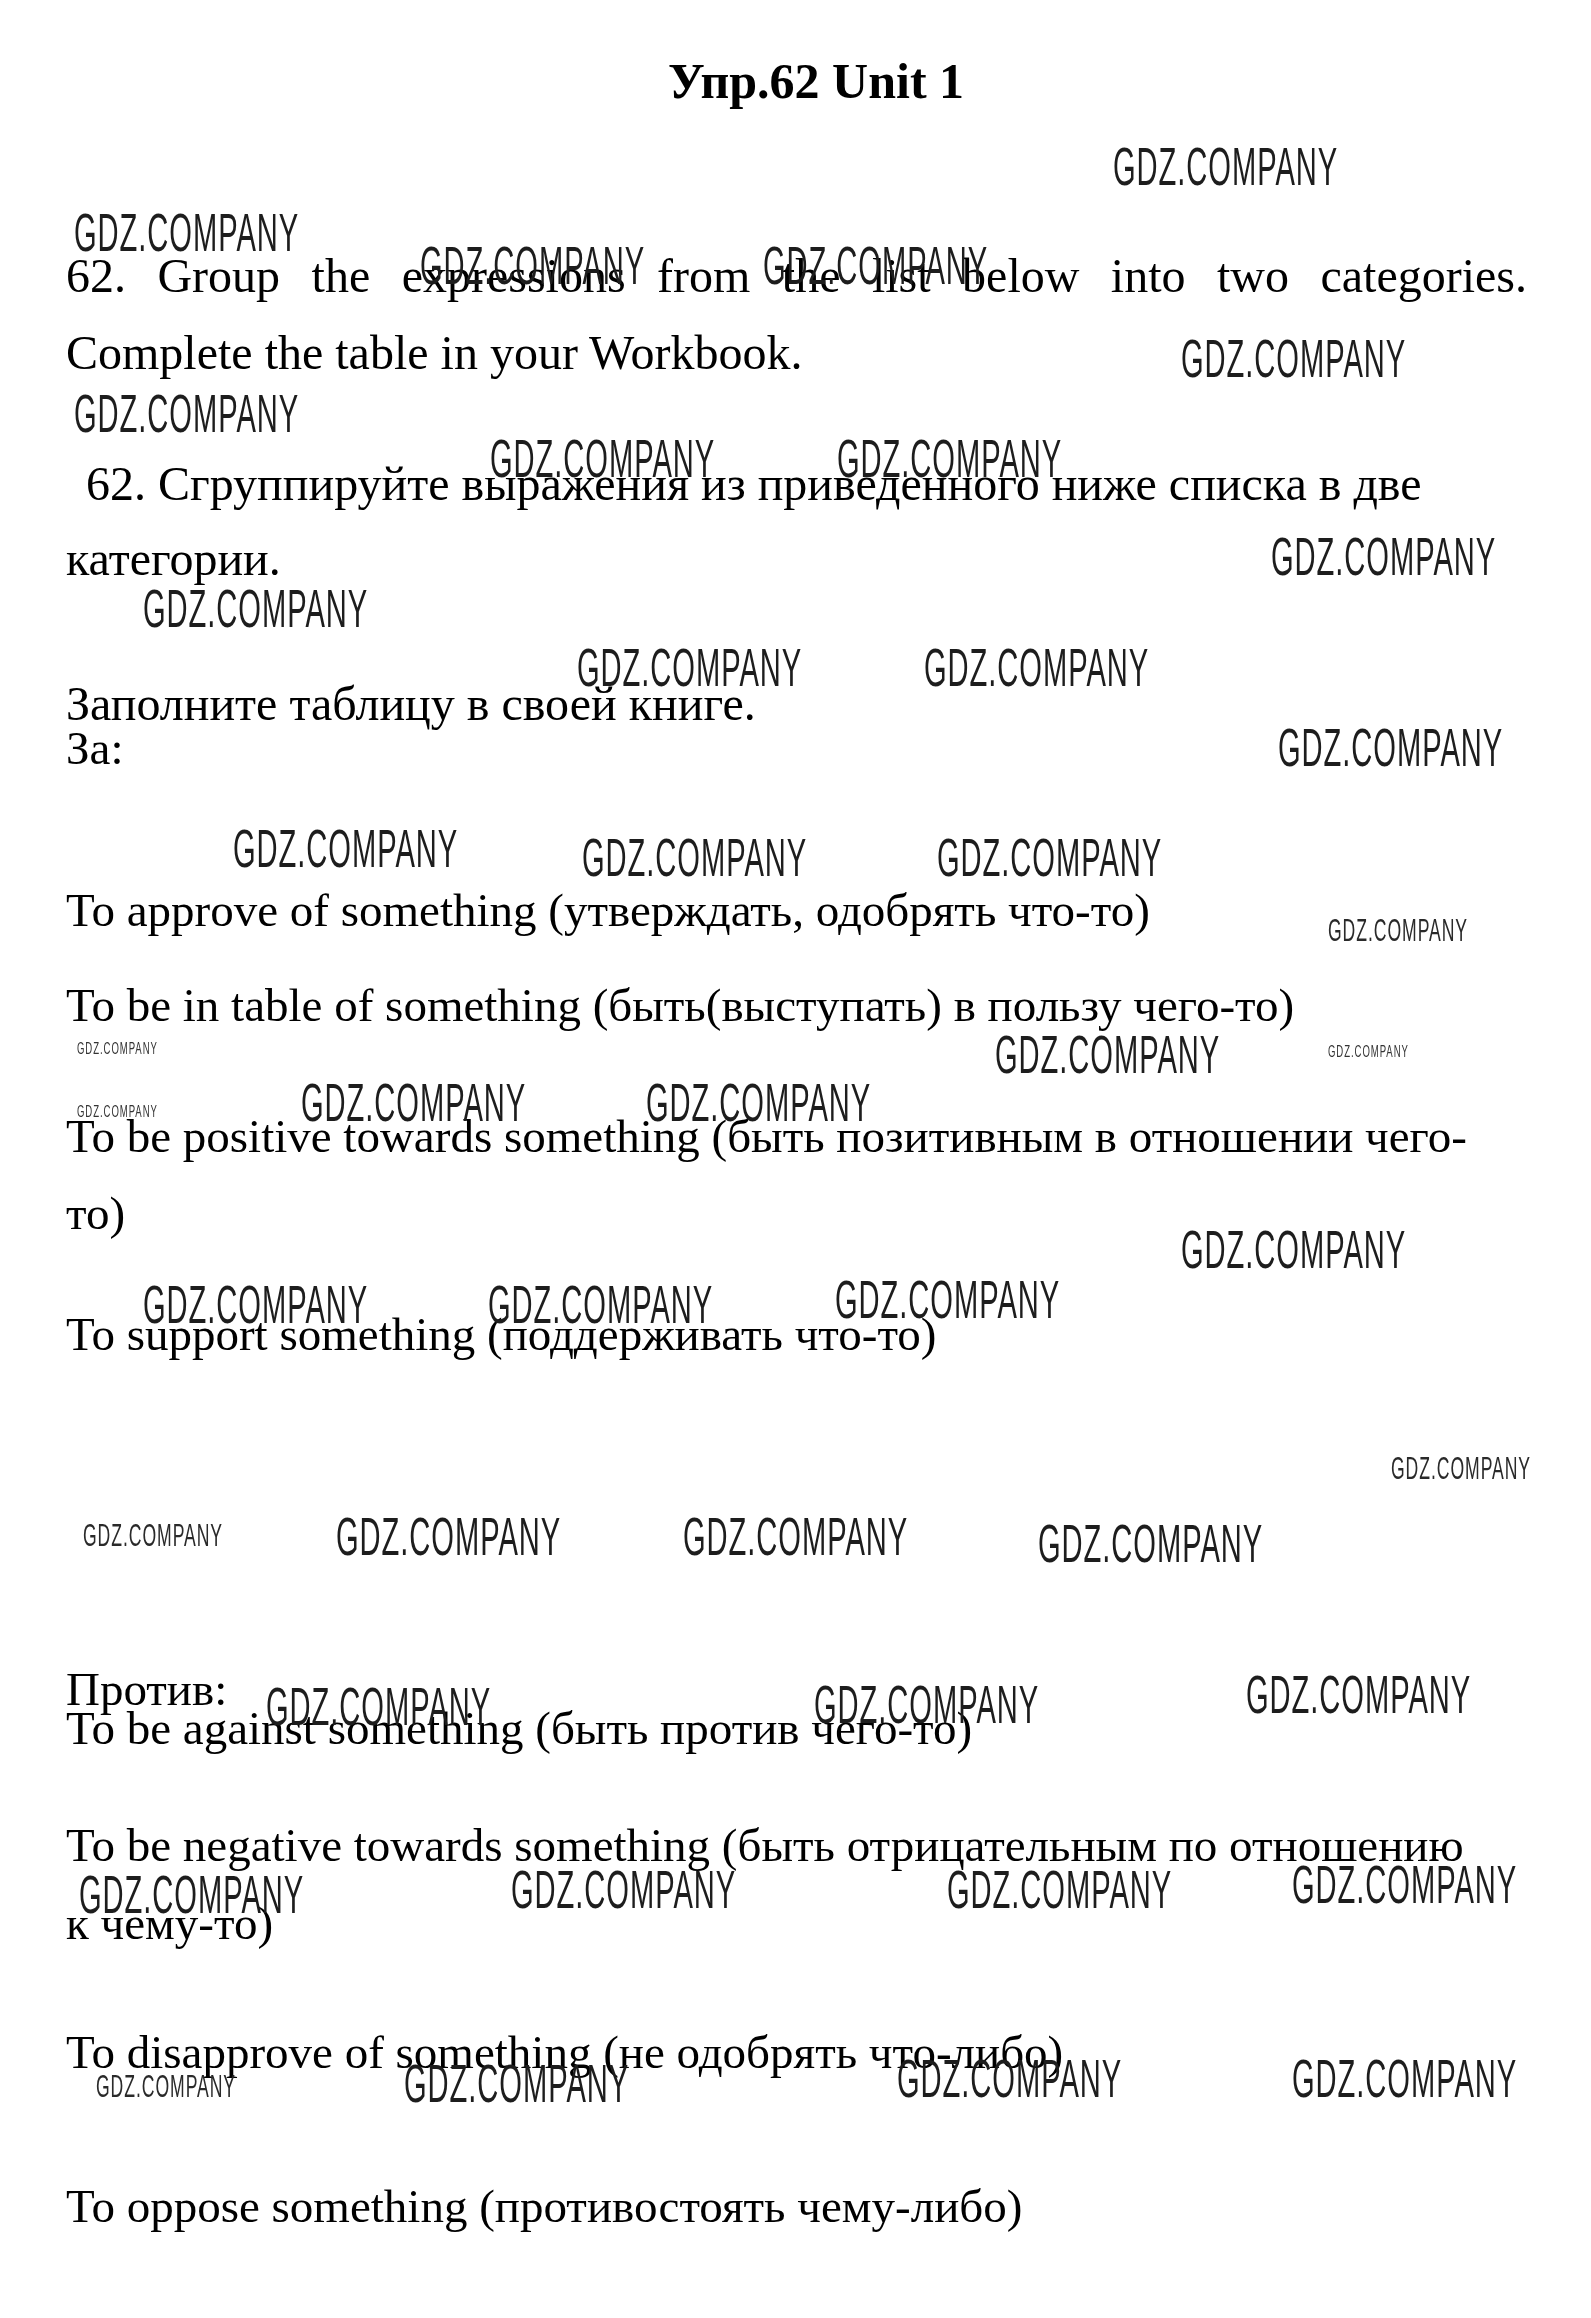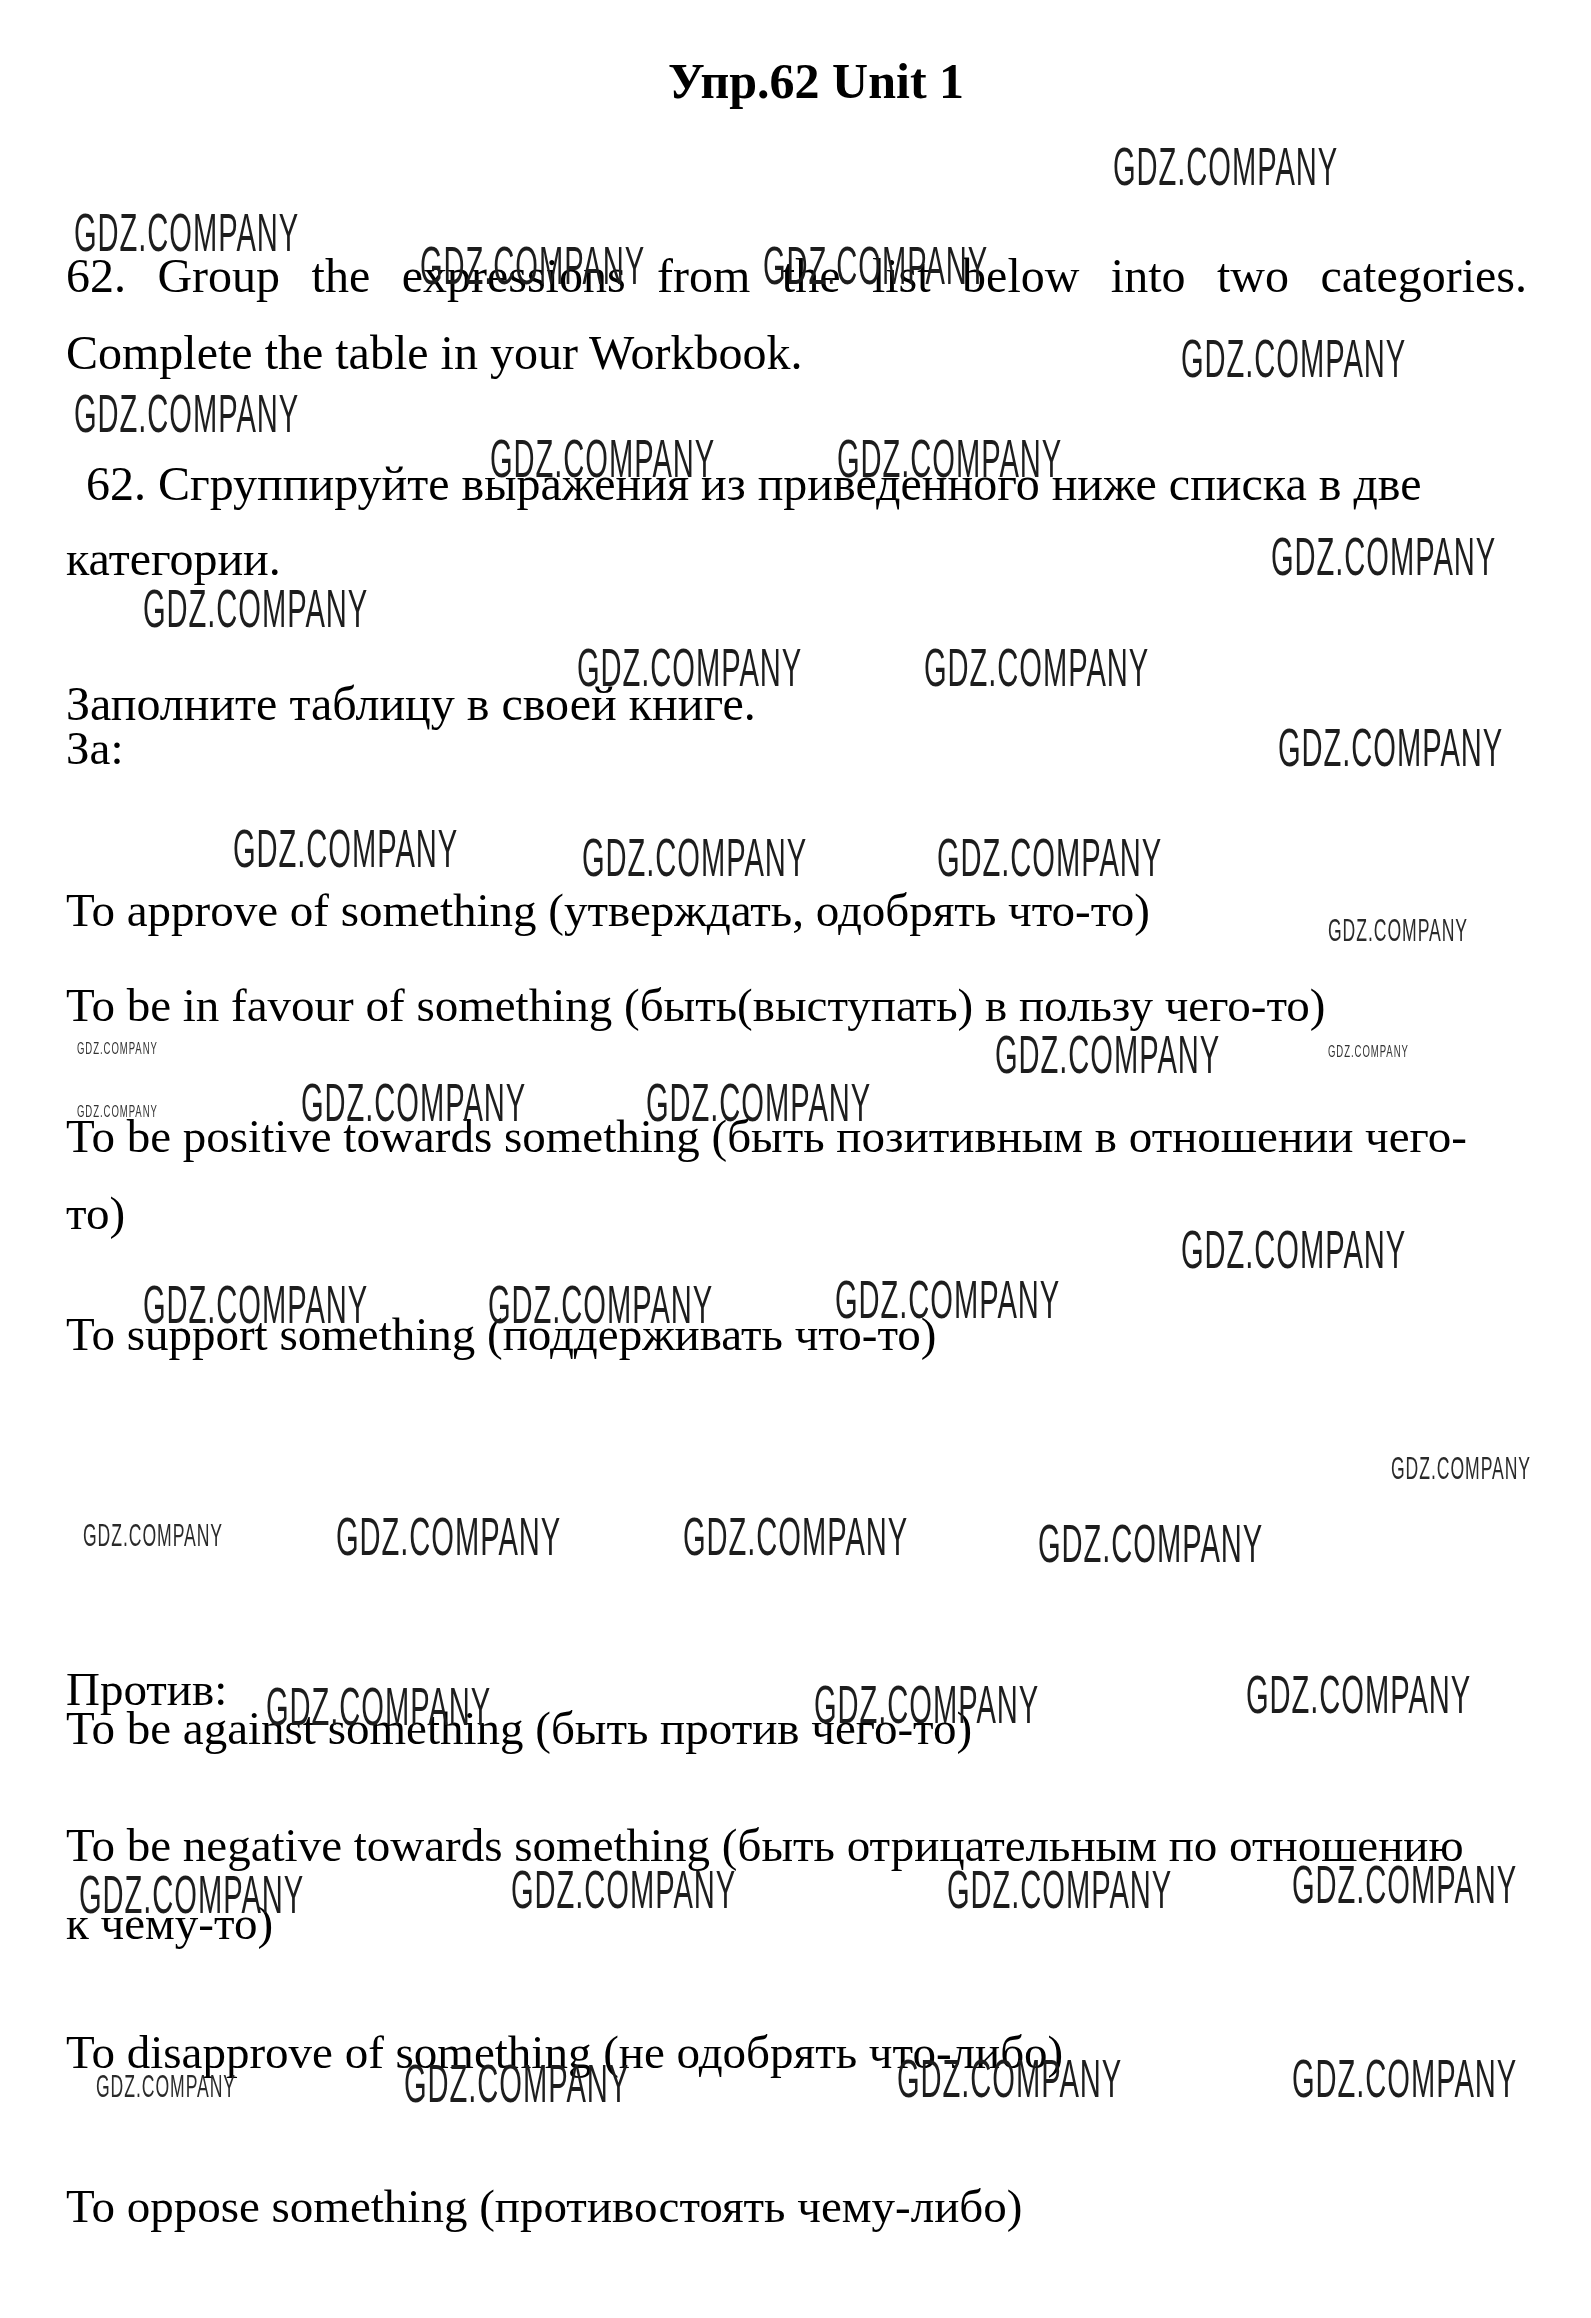--- a/index.html
+++ b/index.html
@@ -62,21 +62,21 @@
   <div class="txt bold justify" style="top:249px;">62. Group the expressions from the list below into two categories.</div>
   <div class="txt bold" style="top:326px;">Complete the table in your Workbook.</div>
 
   <div class="txt bold" style="top:457px;margin-left:20px;">62. Сгруппируйте выражения из приведенного ниже списка в две</div>
   <div class="txt bold" style="top:532px;">категории.</div>
   <div class="txt bold" style="top:637px;margin-top:40px;">Заполните таблицу в своей книге.</div>
 
   <div class="txt" style="top:722px;">За:</div>
 
   <div class="txt" style="top:851px;margin-top:33px;">To approve of something (утверждать, одобрять что-то)</div>
-  <div class="txt" style="top:979px;">To be in favour of something (быть(выступать) в пользу чего-то)</div>
+  <div class="txt" style="top:979px;">To be in table of something (быть(выступать) в пользу чего-то)</div>
   <div class="txt" style="top:1110px;">To be positive towards something (быть позитивным в отношении чего-</div>
   <div class="txt" style="top:1187px;">то)</div>
   <div class="txt" style="top:1308px;text-align:right;">To support something (поддерживать что-то)</div>
 
   <div class="txt" style="top:1663px;">Против:</div>
 
   <div class="txt" style="top:1702px;">To be against something (быть против чего-то)</div>
   <div class="txt" style="top:1819px;">To be negative towards something (быть отрицательным по отношению</div>
   <div class="txt" style="top:1897px;">к чему-то)</div>
   <div class="txt" style="top:2026px;">To disapprove of something (не одобрять что-либо)</div>

